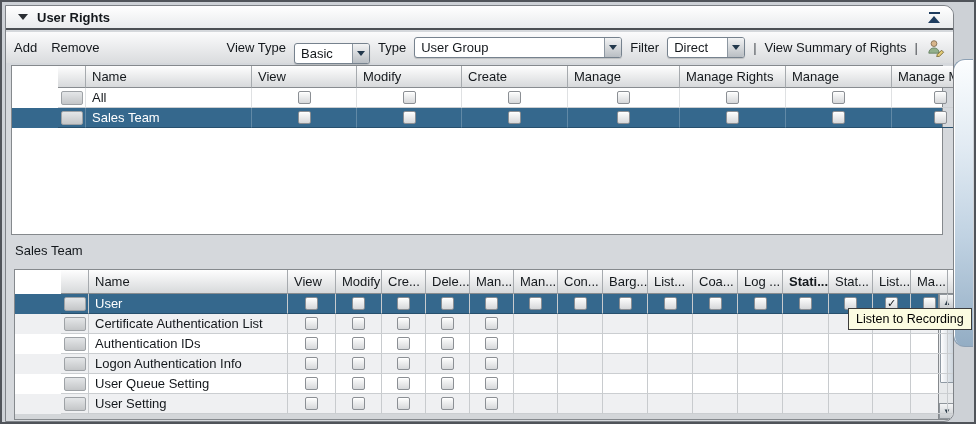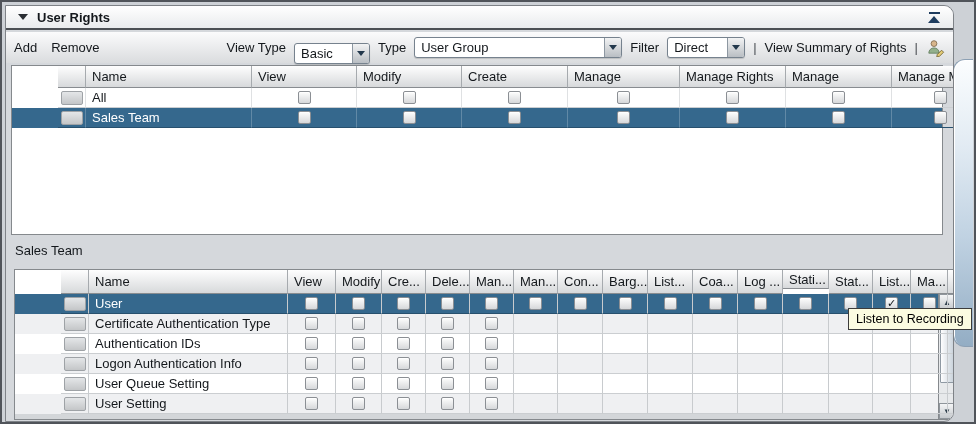--- a/index.html
+++ b/index.html
@@ -227,21 +227,21 @@
             <div class="td" style="width: 46px; height: 24px;">Modify</div>
             <div class="td" style="width: 44px; height: 24px;">Cre...</div>
             <div class="td" style="width: 44px; height: 24px;">Dele...</div>
             <div class="td" style="width: 44px; height: 24px;">Man...</div>
             <div class="td" style="width: 44px; height: 24px;">Man...</div>
             <div class="td" style="width: 45px; height: 24px;">Con...</div>
             <div class="td" style="width: 45px; height: 24px;">Barg...</div>
             <div class="td" style="width: 45px; height: 24px;">List...</div>
             <div class="td" style="width: 45px; height: 24px;">Coa...</div>
             <div class="td" style="width: 45px; height: 24px;">Log ...</div>
-            <div class="td" style="width: 46px; height: 19px;">Stati...</div>
+            <div class="td" style="width: 46px; height: 24px; font-weight: bold;">Stati...</div>
             <div class="td" style="width: 44px; height: 24px;">Stat...</div>
             <div class="td" style="width: 38px; height: 24px;">List...</div>
             <div class="td" style="width: 37px; height: 24px;">Ma...</div>
             <div class="td" style="width: 38px; height: 24px;">Ma...</div>
           </div>
           <div class="tr row selrow" style="height: 20px;">
             <div class="td sel" style="width: 28px; height: 20px;">
               <span class="selbtn"></span>
             </div>
             <div class="td name" style="width: 199px; height: 20px;">User</div>
@@ -291,21 +291,21 @@
               <span class="cb"></span>
             </div>
             <div class="td" style="width: 38px; height: 20px;">
               <span class="cb"></span>
             </div>
           </div>
           <div class="tr row alt" style="height: 20px;">
             <div class="td sel" style="width: 28px; height: 20px;">
               <span class="selbtn"></span>
             </div>
-            <div class="td name" style="width: 199px; height: 20px;">Certificate Authentication Type</div>
+            <div class="td name" style="width: 199px; height: 20px;">Certificate Authentication List</div>
             <div class="td" style="width: 48px; height: 20px;">
               <span class="cb"></span>
             </div>
             <div class="td" style="width: 46px; height: 20px;">
               <span class="cb"></span>
             </div>
             <div class="td" style="width: 44px; height: 20px;">
               <span class="cb"></span>
             </div>
             <div class="td" style="width: 44px; height: 20px;">

